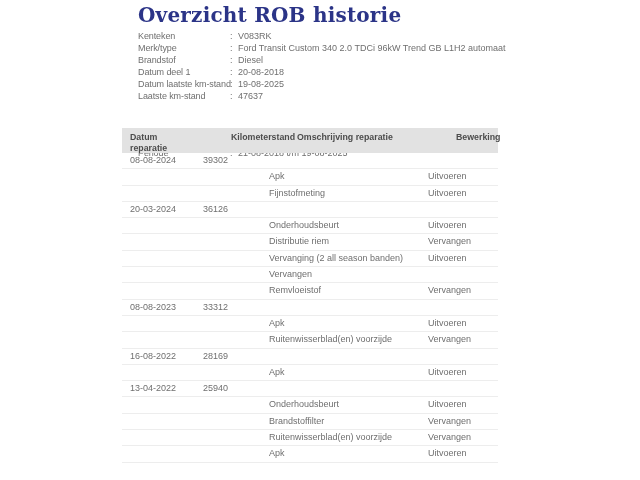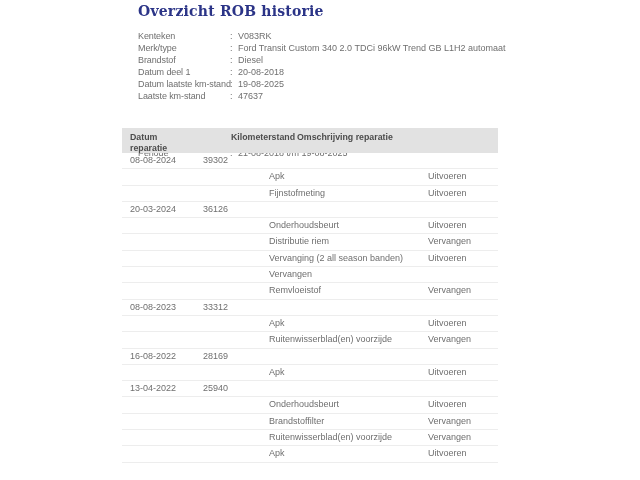--- a/index.html
+++ b/index.html
@@ -5,21 +5,21 @@
   html,body{margin:0;padding:0;background:#fff;}
   .page{
     position:relative;width:640px;height:480px;overflow:hidden;
     background:var(--page-bg,#ffffff);
     font-family:"Liberation Sans",sans-serif;
     -webkit-font-smoothing:antialiased;
   }
   .title{
     position:absolute;left:138px;top:3px;
     font-family:"DejaVu Serif",serif;font-weight:bold;
-    font-size:14px;letter-spacing:.2px;
+    font-size:20px;letter-spacing:.2px;
     color:var(--title-text,#2b3487);
   }
   .info{position:absolute;left:138px;top:30px;font-size:9px;color:var(--body-text,#6f6f6f);}
   .info-row{position:relative;height:12px;line-height:12px;white-space:nowrap;width:380px;}
   .info-label{position:absolute;left:0;letter-spacing:-.1px;}
   .info-colon{position:absolute;left:92px;}
   .info-value{position:absolute;left:100px;}
   .periode{position:absolute;left:138px;top:106px;font-size:9px;color:var(--body-text,#6f6f6f);margin-top:41px;}
   .table{position:absolute;left:122px;top:128px;width:376px;font-size:9px;}
   .thead{
@@ -84,20 +84,21 @@
     <span class="info-label">Periode</span>
     <span class="info-colon">:</span>
     <span class="info-value">21-08-2018 t/m 19-08-2025</span>
   </div>
 
   <div class="table">
     <div class="thead">
       <div class="hcell">Datum reparatie</div>
       <div class="hcell nowrap">Kilometerstand</div>
       <div class="hcell nowrap">Omschrijving reparatie</div>
+      <div class="hcell nowrap">Bewerking</div>
     </div>
     <div id="table-body">
         <div class="trow">
           <div class="tcell">08-08-2024</div>
           <div class="tcell">39302</div>
           <div class="tcell"></div>
           <div class="tcell"></div>
         </div>
         <div class="trow">
           <div class="tcell"></div>

